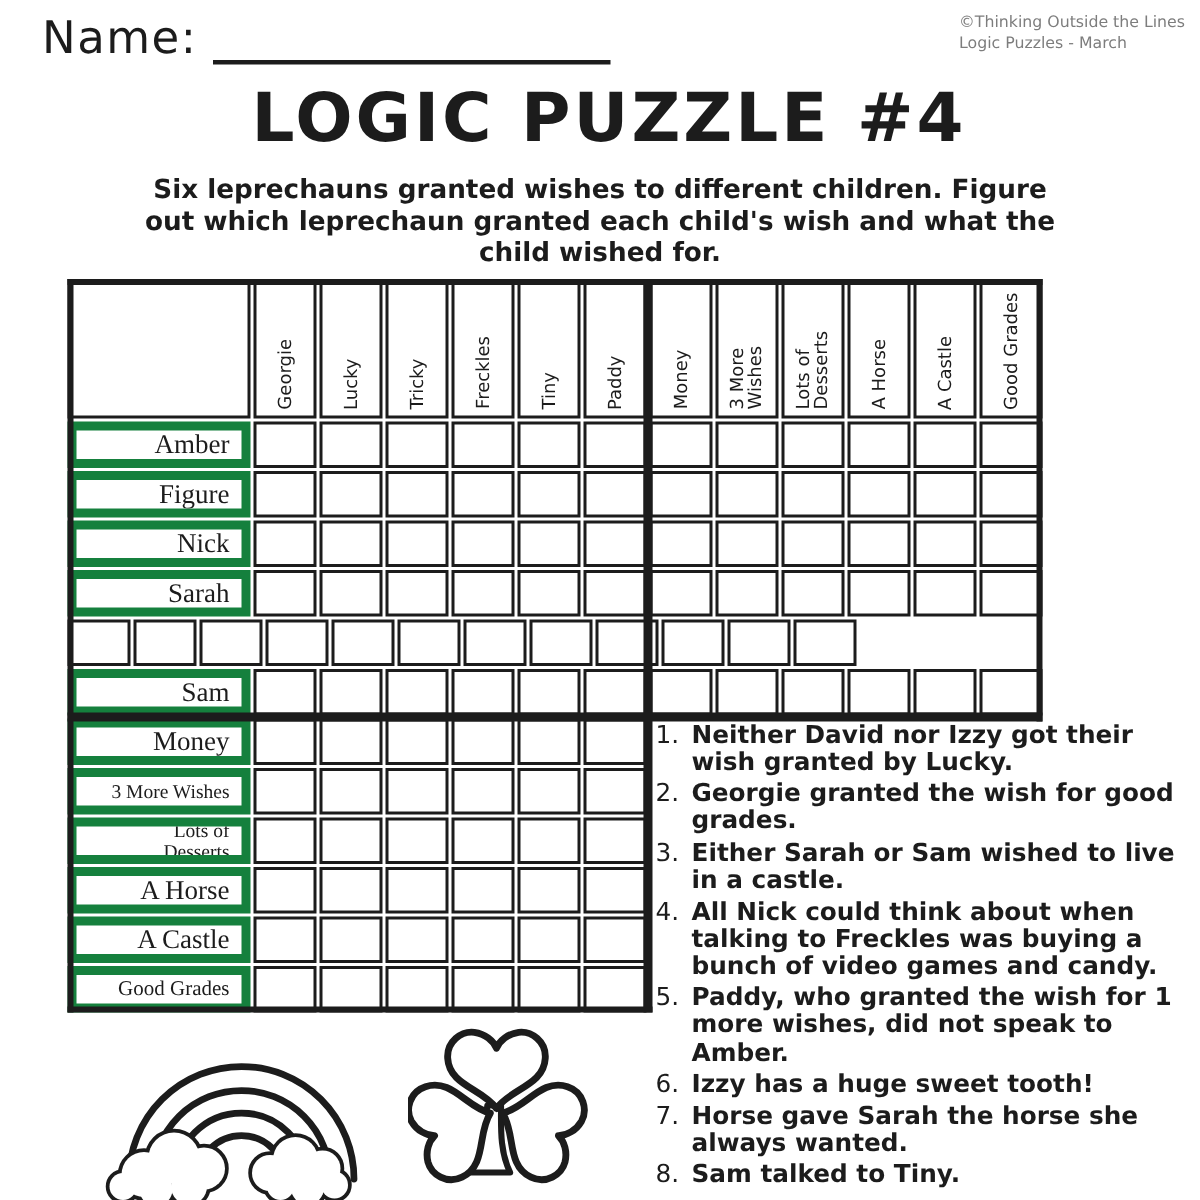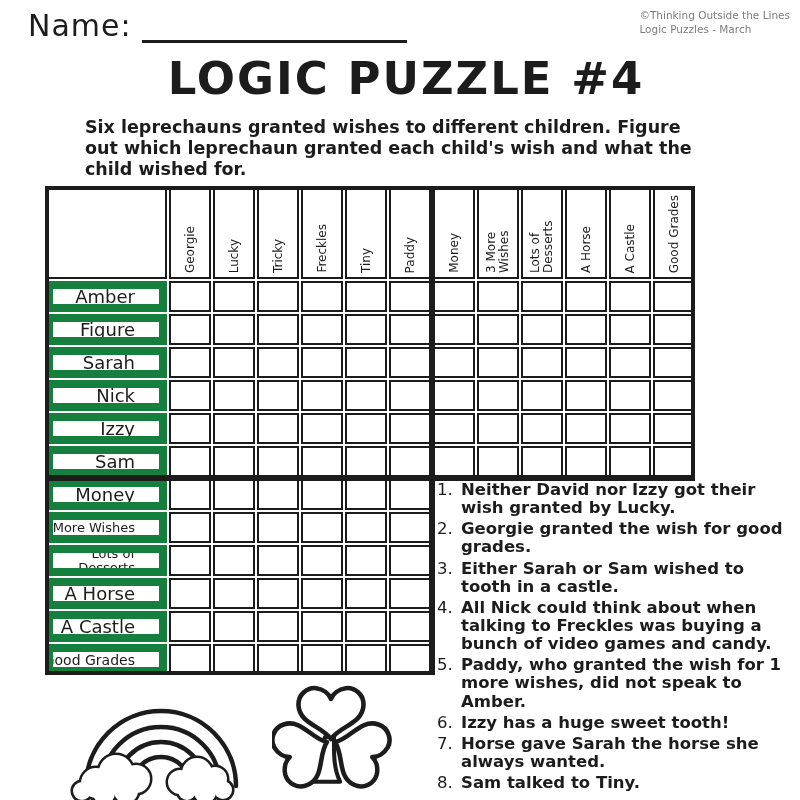--- a/index.html
+++ b/index.html
@@ -9,35 +9,35 @@
 
   
   #name-row { position:absolute; left:28px; top:8px; font-size:30px; letter-spacing:1px; }
   #name-line { display:inline-block; width:265px; height:32px; margin-left:10px;
                border-bottom:3.5px solid #1c1c1c; vertical-align:bottom; }
   #copyright { position:absolute; right:10px; top:8px; 
                font-size:10.5px; line-height:1.35; color:#7d7d7d; }
   #title { position:absolute; left:6px; top:52px; width:100%; text-align:center;
            font-size:45px; font-weight:bold; letter-spacing:2px; }
   #instructions { position:absolute; left:50%; top:117px; transform:translateX(-50%);
-                  width:630px; text-align:left; font-size:17.5px; font-weight:bold;
+                  width:630px; text-align:center; font-size:17.5px; font-weight:bold;
                   line-height:1.2; }
 
   
   #grid { position:absolute; left:45px; top:186px; width:650px; height:489px;
           display:flex; flex-direction:column; gap:2px; }
   .grow { display:flex; gap:2px; }
   .corner { width:122px; height:93px; border:2px solid #1c1c1c; background:#fff; flex:0 0 auto; }
   .hcell { width:42px; height:93px; border:2px solid #1c1c1c; background:#fff; flex:0 0 auto;
            display:flex; align-items:flex-end; justify-content:center; padding-bottom:4px; overflow:hidden; }
   .hcell span { writing-mode:vertical-rl; transform:rotate(180deg);
                 font-size:12px; line-height:1.05; max-height:84px; white-space:normal; }
-  .rlabel { width:122px; height:31px; border:8px solid #15803d; background:#fff; flex:0 0 auto;
-            display:flex; align-items:center; justify-content:flex-end; padding-right:24px;
-            font-size:18px; white-space:nowrap; overflow:hidden; }
+  .rlabel { width:122px; height:31px; border:6px solid #15803d; background:#fff; flex:0 0 auto;
+            display:flex; align-items:center; justify-content:flex-end; padding-right:8px;
+            font-size:18px; white-space:nowrap; overflow:hidden;font-family:Liberation Serif, serif; }
   .rlabel.small { font-size:13px; }
   .rlabel.tiny  { font-size:14px; }
   .rlabel.wrap  { white-space:normal; text-align:right; line-height:1.05; }
   .rlabel.wrap span { display:inline-block; max-width:66px; }
   .cell { width:42px; height:31px; border:2px solid #1c1c1c; background:#fff; flex:0 0 auto; }
   .bar { position:absolute; background:#1c1c1c; }
   #bar-top    { left:0;     top:0;     width:650px; height:4px; }
   #bar-left   { left:0;     top:0;     width:4px;   height:489px; }
   #bar-right  { left:646px; top:0;     width:4px;   height:295px; }
   #bar-bottom { left:0;     top:485px; width:390px; height:4px; }
@@ -137,51 +137,50 @@
         <div class="cell"></div>
         <div class="cell"></div>
         <div class="cell"></div>
         <div class="cell"></div>
         <div class="cell"></div>
         <div class="cell"></div>
         <div class="cell"></div>
         <div class="cell"></div>
       </div>
     <div class="grow">
+      <div class="rlabel">Nick</div>
+    <div class="cell"></div>
+        <div class="cell"></div>
+        <div class="cell"></div>
+        <div class="cell"></div>
+        <div class="cell"></div>
+        <div class="cell"></div>
+        <div class="cell"></div>
+        <div class="cell"></div>
+        <div class="cell"></div>
+        <div class="cell"></div>
+        <div class="cell"></div>
+        <div class="cell"></div>
+      </div>
+    <div class="grow">
       <div class="rlabel">Sarah</div>
     <div class="cell"></div>
         <div class="cell"></div>
         <div class="cell"></div>
         <div class="cell"></div>
         <div class="cell"></div>
         <div class="cell"></div>
         <div class="cell"></div>
         <div class="cell"></div>
         <div class="cell"></div>
         <div class="cell"></div>
         <div class="cell"></div>
         <div class="cell"></div>
       </div>
     <div class="grow">
-      <div class="rlabel">Nick</div>
-    <div class="cell"></div>
-        <div class="cell"></div>
-        <div class="cell"></div>
-        <div class="cell"></div>
-        <div class="cell"></div>
-        <div class="cell"></div>
-        <div class="cell"></div>
-        <div class="cell"></div>
-        <div class="cell"></div>
-        <div class="cell"></div>
-        <div class="cell"></div>
-        <div class="cell"></div>
-      </div>
-    <div class="grow">
-      <div class="rlabel">Izzy</div>
     <div class="cell"></div>
         <div class="cell"></div>
         <div class="cell"></div>
         <div class="cell"></div>
         <div class="cell"></div>
         <div class="cell"></div>
         <div class="cell"></div>
         <div class="cell"></div>
         <div class="cell"></div>
         <div class="cell"></div>
@@ -273,21 +272,21 @@
     <div class="clue">
         <span class="num">1.</span>
         <span class="txt">Neither David nor Izzy got their wish granted by Lucky.</span>
       </div>
     <div class="clue">
         <span class="num">2.</span>
         <span class="txt">Georgie granted the wish for good grades.</span>
       </div>
     <div class="clue">
         <span class="num">3.</span>
-        <span class="txt">Either Sarah or Sam wished to tooth in a castle.</span>
+        <span class="txt">Either Sarah or Sam wished to live in a castle.</span>
       </div>
     <div class="clue">
         <span class="num">4.</span>
         <span class="txt">All Nick could think about when talking to Freckles was buying a bunch of video games and candy.</span>
       </div>
     <div class="clue">
         <span class="num">5.</span>
         <span class="txt">Paddy, who granted the wish for 1 more wishes, did not speak to Amber.</span>
       </div>
     <div class="clue">

